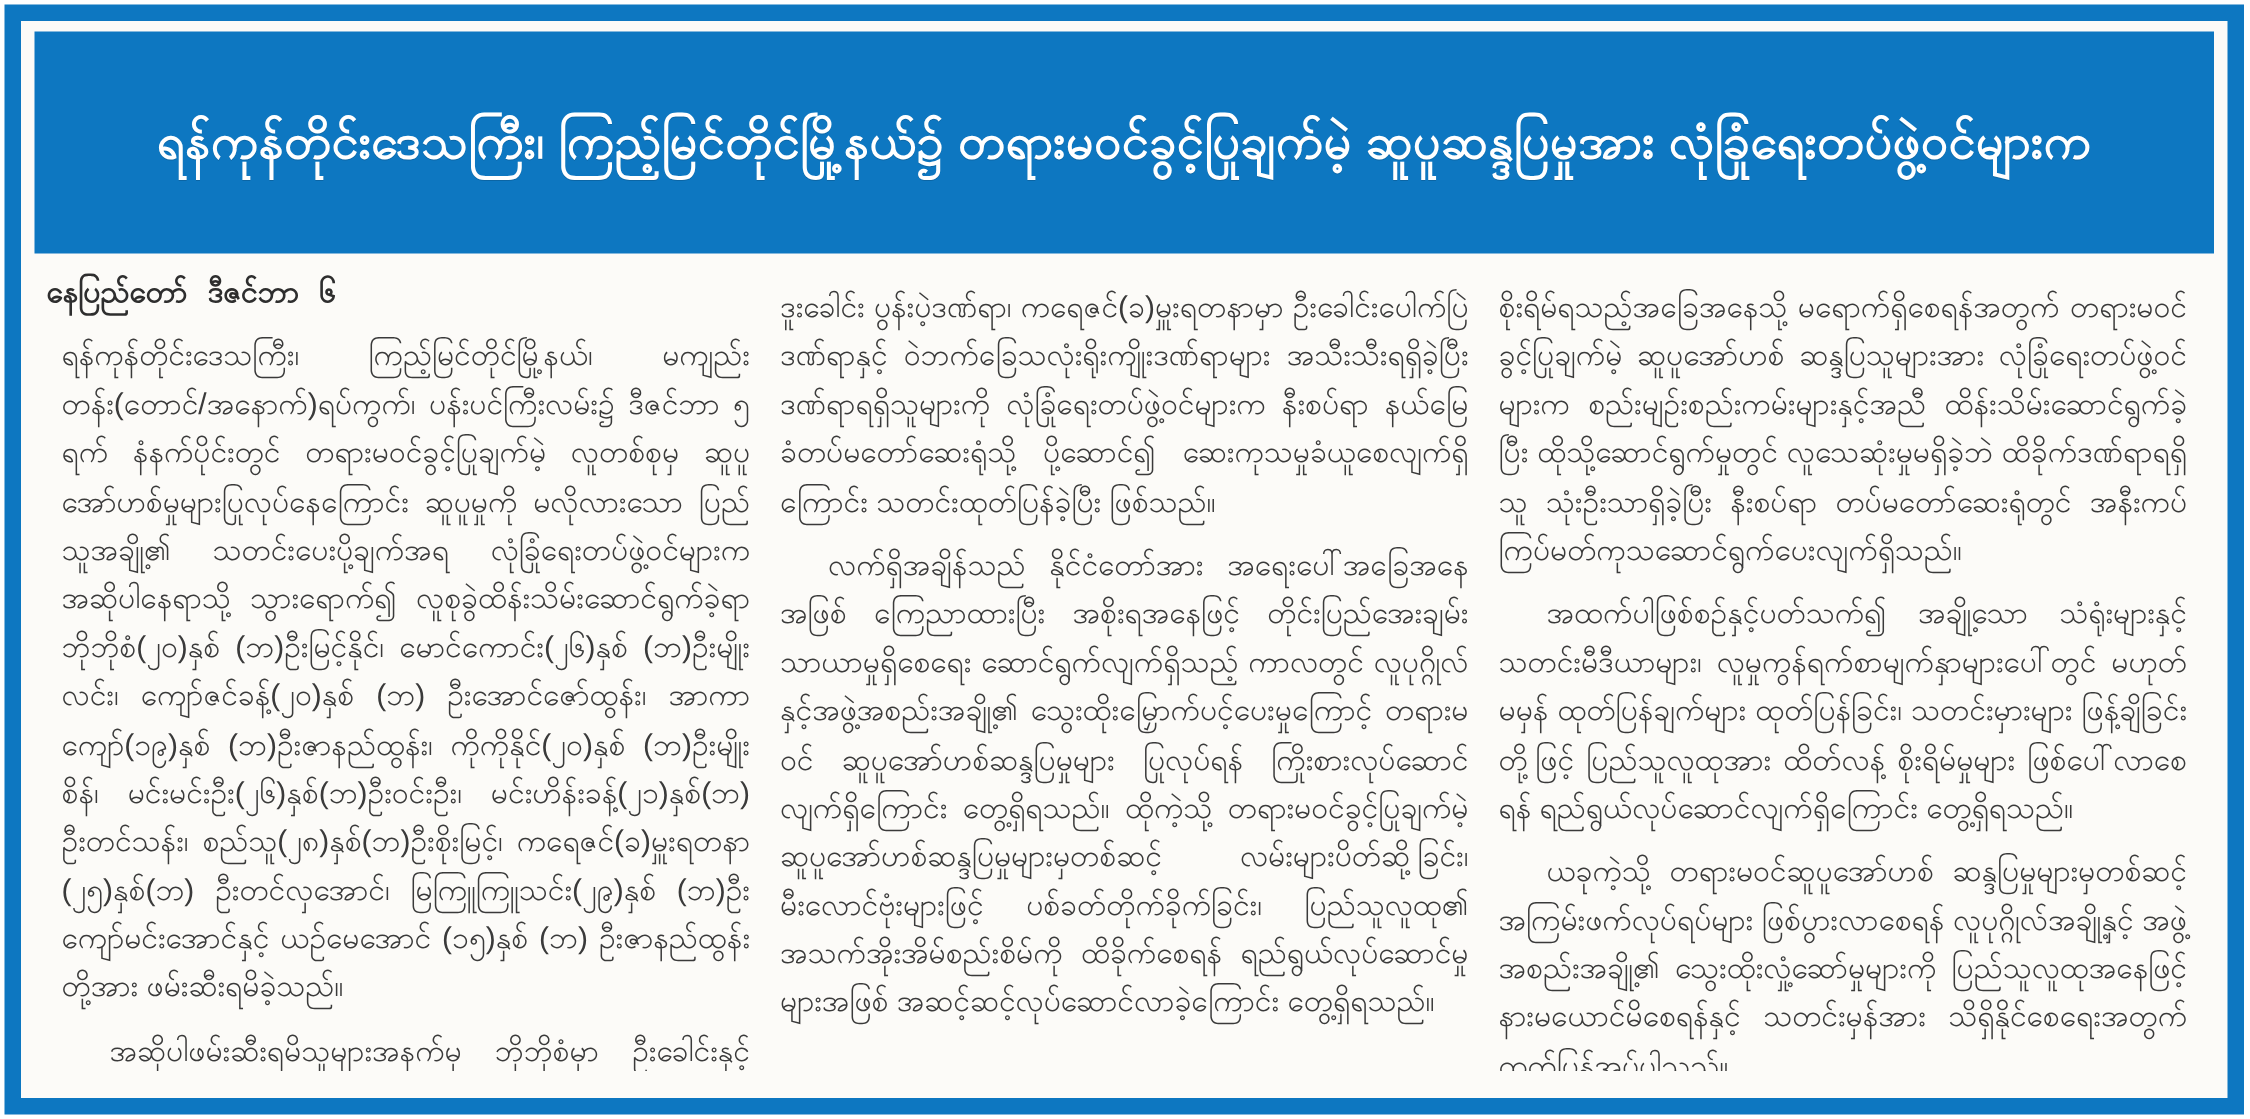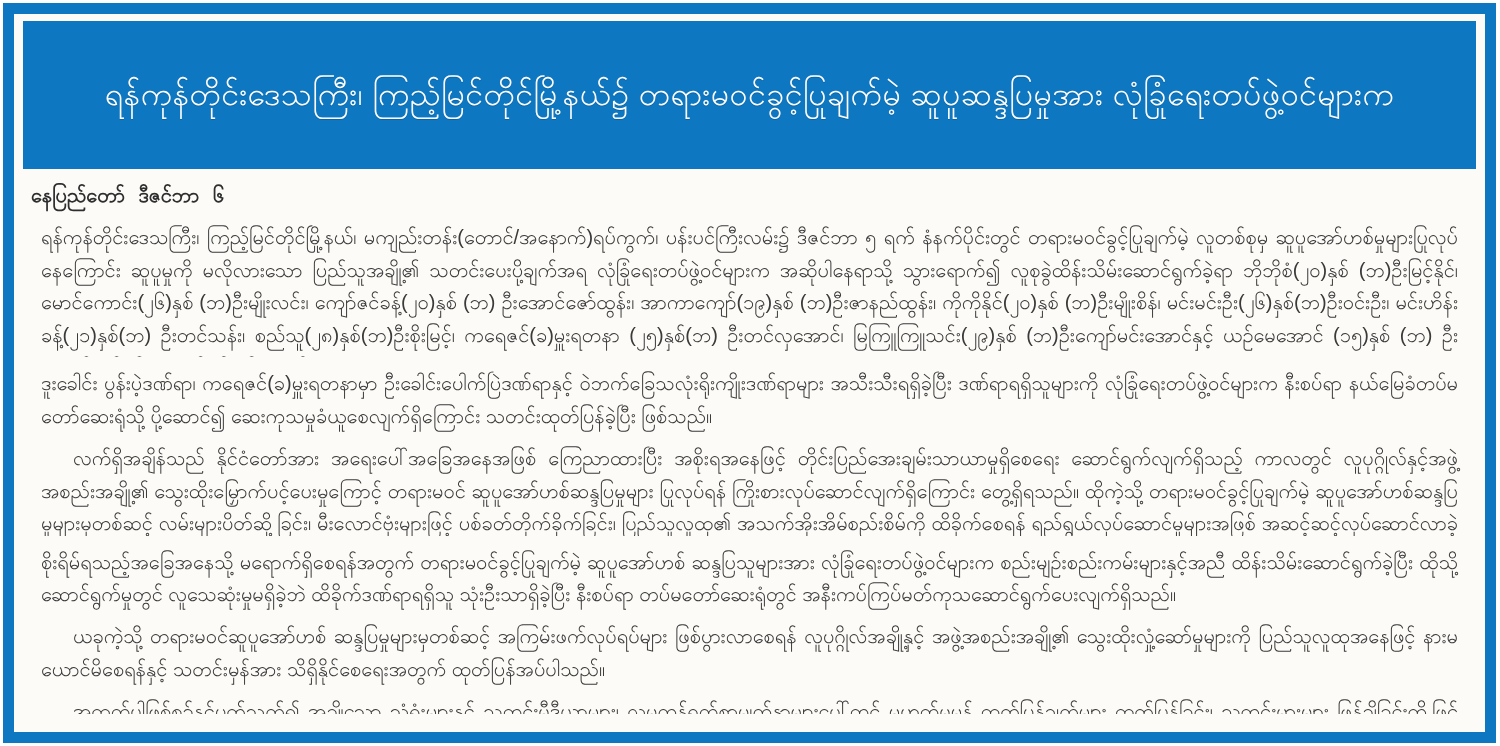--- a/index.html
+++ b/index.html
@@ -27,34 +27,33 @@
     background: #0d77c1;
     color: #ffffff;
     height: 148px;
     box-sizing: border-box;
     padding: 14px 18px;
     display: flex;
     flex-direction: column;
     justify-content: space-around;
     align-items: center;
     text-align: left;
-    font-weight: normal;
+    font-weight: bold;
     font-size: 32px;
     line-height: 1.35;
     letter-spacing: 0.5px;
     text-shadow: 0 1px 0 rgba(0,0,0,0.15);
   }
   .headline-line { white-space: nowrap; }
   .body-columns {
     display: flex;
     padding: 10px 8px 0 8px;
     height: calc(100% - 158px);
     box-sizing: border-box;
     overflow: hidden;
-    flex-direction: column;
   }
   .col {
     flex: 1 1 0;
     min-width: 0;
     text-align: justify;
     font-size: 20px;
     line-height: 1.62;
     color: #3a3a3a;
     overflow: hidden;
   }
@@ -91,20 +90,20 @@
         <p class="para indent">အဆိုပါဖမ်းဆီးရမိသူများအနက်မှ ဘိုဘိုစံမှာ ဦးခေါင်းနှင့် လက်မောင်း ပေါက်ပြဲဒဏ်ရာ၊ မောင်ကောင်းမှာ ဦးခေါင်းနှင့် ယာဘက်</p>
       </div>
 
       <div class="col">
         <p class="para">ဒူးခေါင်း ပွန်းပဲ့ဒဏ်ရာ၊ ကရေဇင်(ခ)မှူးရတနာမှာ ဦးခေါင်းပေါက်ပြဲဒဏ်ရာနှင့် ဝဲဘက်ခြေသလုံးရိုးကျိုးဒဏ်ရာများ အသီးသီးရရှိခဲ့ပြီး ဒဏ်ရာရရှိသူများကို လုံခြုံရေးတပ်ဖွဲ့ဝင်များက နီးစပ်ရာ နယ်မြေခံတပ်မတော်ဆေးရုံသို့ ပို့ဆောင်၍ ဆေးကုသမှုခံယူစေလျက်ရှိကြောင်း သတင်းထုတ်ပြန်ခဲ့ပြီး ဖြစ်သည်။</p>
         <p class="para indent">လက်ရှိအချိန်သည် နိုင်ငံတော်အား အရေးပေါ်အခြေအနေအဖြစ် ကြေညာထားပြီး အစိုးရအနေဖြင့် တိုင်းပြည်အေးချမ်းသာယာမှုရှိစေရေး ဆောင်ရွက်လျက်ရှိသည့် ကာလတွင် လူပုဂ္ဂိုလ်နှင့်အဖွဲ့အစည်းအချို့၏ သွေးထိုးမြှောက်ပင့်ပေးမှုကြောင့် တရားမဝင် ဆူပူအော်ဟစ်ဆန္ဒပြမှုများ ပြုလုပ်ရန် ကြိုးစားလုပ်ဆောင်လျက်ရှိကြောင်း တွေ့ရှိရသည်။ ထိုကဲ့သို့ တရားမဝင်ခွင့်ပြုချက်မဲ့ ဆူပူအော်ဟစ်ဆန္ဒပြမှုများမှတစ်ဆင့် လမ်းများပိတ်ဆို့ခြင်း၊ မီးလောင်ဗုံးများဖြင့် ပစ်ခတ်တိုက်ခိုက်ခြင်း၊ ပြည်သူလူထု၏ အသက်အိုးအိမ်စည်းစိမ်ကို ထိခိုက်စေရန် ရည်ရွယ်လုပ်ဆောင်မှုများအဖြစ် အဆင့်ဆင့်လုပ်ဆောင်လာခဲ့ကြောင်း တွေ့ရှိရသည်။</p>
       </div>
 
       <div class="col">
         <p class="para">စိုးရိမ်ရသည့်အခြေအနေသို့ မရောက်ရှိစေရန်အတွက် တရားမဝင်ခွင့်ပြုချက်မဲ့ ဆူပူအော်ဟစ် ဆန္ဒပြသူများအား လုံခြုံရေးတပ်ဖွဲ့ဝင်များက စည်းမျဉ်းစည်းကမ်းများနှင့်အညီ ထိန်းသိမ်းဆောင်ရွက်ခဲ့ပြီး ထိုသို့ဆောင်ရွက်မှုတွင် လူသေဆုံးမှုမရှိခဲ့ဘဲ ထိခိုက်ဒဏ်ရာရရှိသူ သုံးဦးသာရှိခဲ့ပြီး နီးစပ်ရာ တပ်မတော်ဆေးရုံတွင် အနီးကပ်ကြပ်မတ်ကုသဆောင်ရွက်ပေးလျက်ရှိသည်။</p>
+        <p class="para indent">အထက်ပါဖြစ်စဉ်နှင့်ပတ်သက်၍ အချို့သော သံရုံးများနှင့် သတင်းမီဒီယာများ၊ လူမှုကွန်ရက်စာမျက်နှာများပေါ်တွင် မဟုတ်မမှန် ထုတ်ပြန်ချက်များ ထုတ်ပြန်ခြင်း၊ သတင်းမှားများ ဖြန့်ချိခြင်းတို့ဖြင့် ပြည်သူလူထုအား ထိတ်လန့် စိုးရိမ်မှုများ ဖြစ်ပေါ်လာစေရန် ရည်ရွယ်လုပ်ဆောင်လျက်ရှိကြောင်း တွေ့ရှိရသည်။</p>
         <p class="para indent">ယခုကဲ့သို့ တရားမဝင်ဆူပူအော်ဟစ် ဆန္ဒပြမှုများမှတစ်ဆင့် အကြမ်းဖက်လုပ်ရပ်များ ဖြစ်ပွားလာစေရန် လူပုဂ္ဂိုလ်အချို့နှင့် အဖွဲ့အစည်းအချို့၏ သွေးထိုးလှုံ့ဆော်မှုများကို ပြည်သူလူထုအနေဖြင့် နားမယောင်မိစေရန်နှင့် သတင်းမှန်အား သိရှိနိုင်စေရေးအတွက် ထုတ်ပြန်အပ်ပါသည်။</p>
-        <p class="para indent">အထက်ပါဖြစ်စဉ်နှင့်ပတ်သက်၍ အချို့သော သံရုံးများနှင့် သတင်းမီဒီယာများ၊ လူမှုကွန်ရက်စာမျက်နှာများပေါ်တွင် မဟုတ်မမှန် ထုတ်ပြန်ချက်များ ထုတ်ပြန်ခြင်း၊ သတင်းမှားများ ဖြန့်ချိခြင်းတို့ဖြင့် ပြည်သူလူထုအား ထိတ်လန့် စိုးရိမ်မှုများ ဖြစ်ပေါ်လာစေရန် ရည်ရွယ်လုပ်ဆောင်လျက်ရှိကြောင်း တွေ့ရှိရသည်။</p>
         <div class="signature">သတင်းစဉ်</div>
       </div>
 
     </div>
   </div>
 </div>
 
 </body></html>

